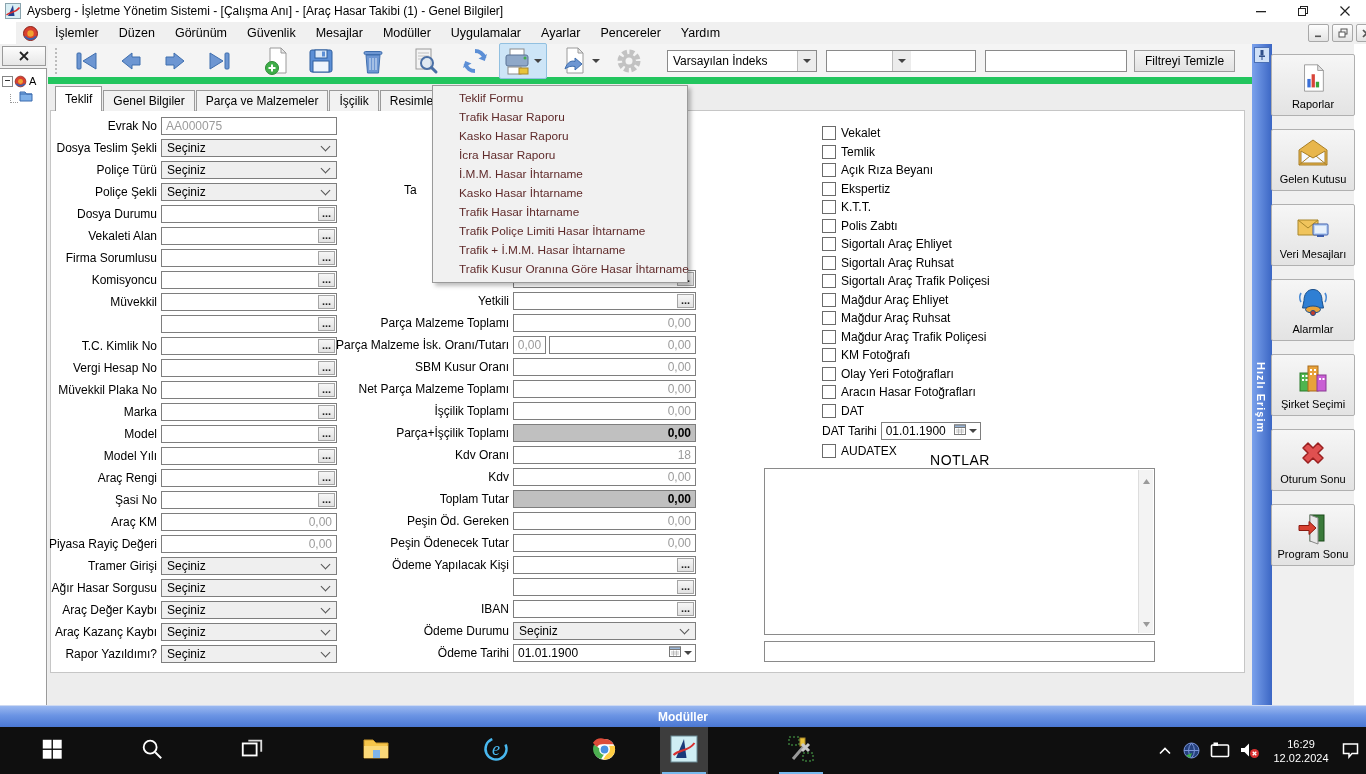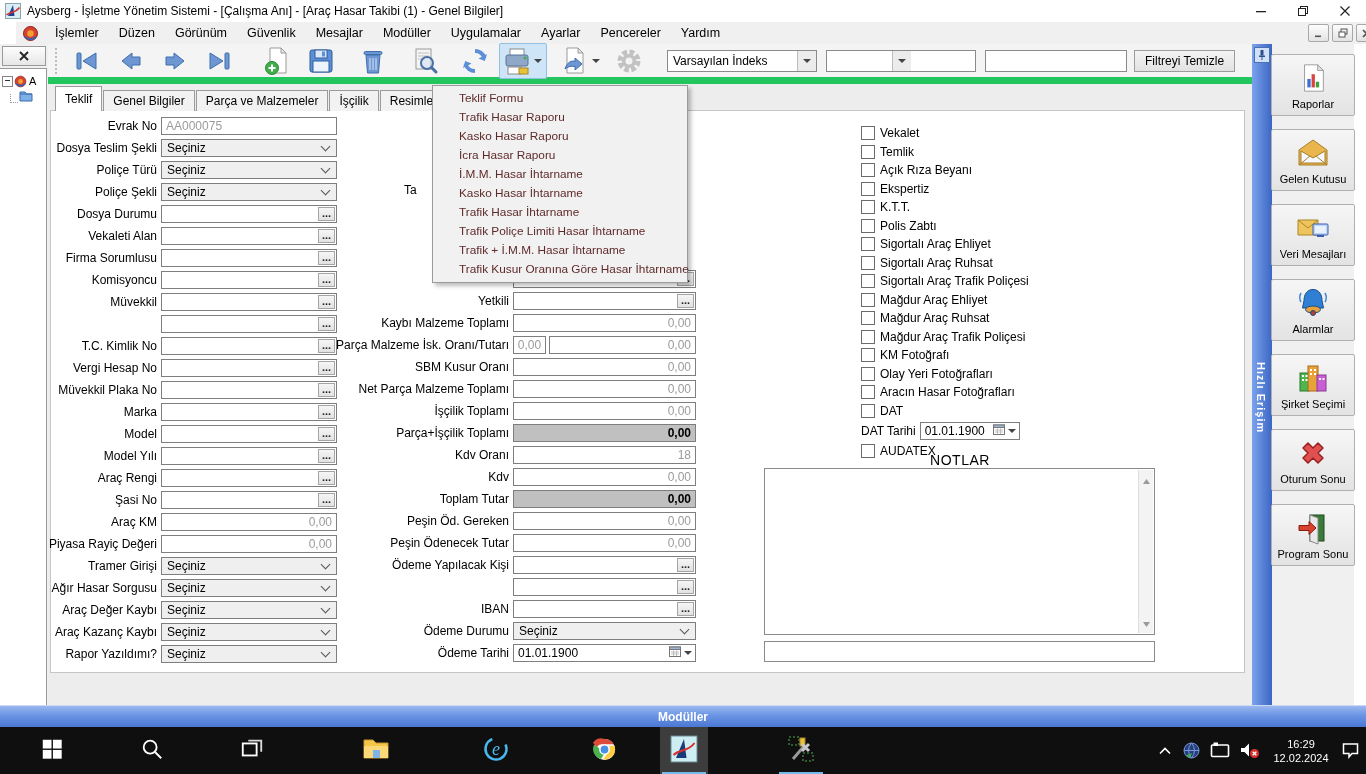--- a/index.html
+++ b/index.html
@@ -91,21 +91,21 @@
   .ctl.num{justify-content:flex-end;padding-right:4px;color:#9b9b9b;}
   .ctl.total{background:#c0c0c0;justify-content:flex-end;padding-right:4px;color:#000;font-weight:bold;}
   .n2{display:flex;width:183px;gap:3px;flex:none;}
   .n2 .ctl.small{width:33px;justify-content:center;padding:0;}
   .n2 .ctl.big{width:147px;}
   .ctl.date{justify-content:space-between;padding-left:4px;}
   .date-btns{display:flex;align-items:center;gap:3px;padding-right:3px;}
   .partial-label{position:absolute;left:404px;top:183px;font-size:12px;}
 
   
-  .cbcol{position:absolute;left:822px;top:124px;display:flex;flex-direction:column;margin-left:39px;}
+  .cbcol{position:absolute;left:822px;top:124px;display:flex;flex-direction:column;}
   .cbwrap{height:18.5px;display:flex;align-items:center;}
   .cb{width:12px;height:12px;border:1px solid #6b6b6b;background:#fff;margin-right:5px;flex:none;}
   .cblabel{white-space:nowrap;}
   .datewrap{height:22px;display:flex;align-items:center;}
   .dlabel{padding-right:4px;}
   .ctl.small-date{width:100px;}
 
   
   .notlar{position:absolute;left:765px;top:452px;width:390px;text-align:center;
           font-size:14px;letter-spacing:.5px;}
@@ -705,21 +705,21 @@
         <span class="flabel">Yetkili</span>
 
         <span class="ctl lookup">
           <span></span>
           <span class="dots">...</span>
         </span>
 
       </div>
 
       <div class="frow">
-        <span class="flabel">Kaybı Malzeme Toplamı</span>
+        <span class="flabel">Parça Malzeme Toplamı</span>
 
         <span class="ctl num">
           <span>0,00</span>
         </span>
 
       </div>
 
       <div class="frow">
         <span class="flabel">Parça Malzeme İsk. Oranı/Tutarı</span>
 

